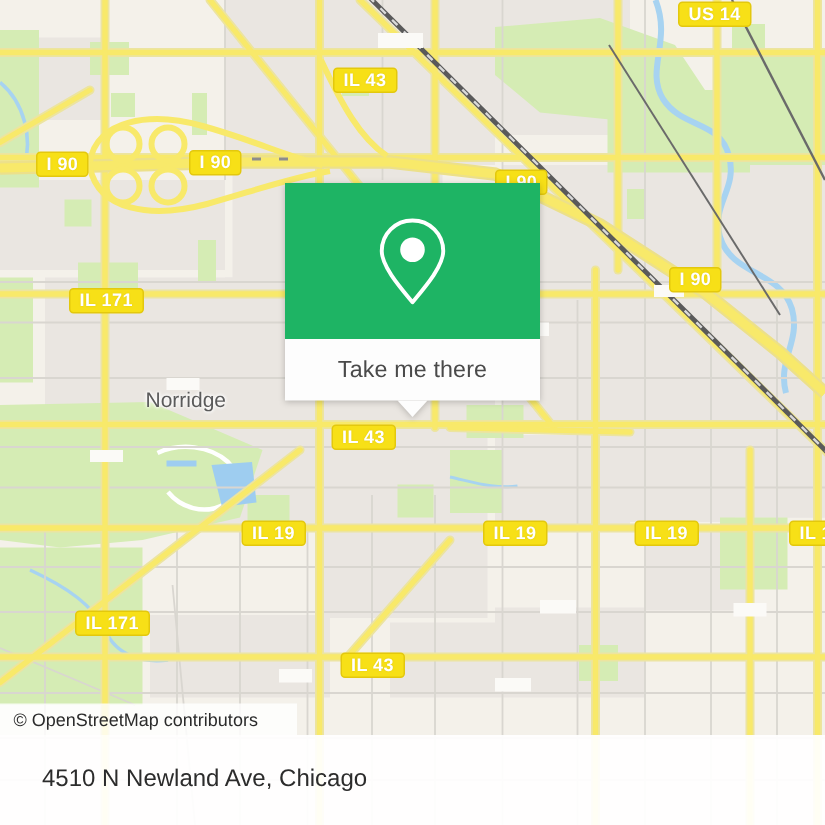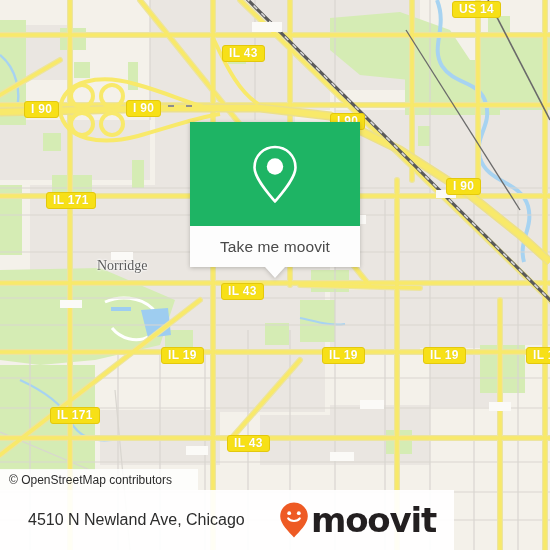--- a/index.html
+++ b/index.html
@@ -28,21 +28,21 @@
     padding:2px 6px 2px 6px;
     line-height:11px;
     white-space:nowrap;
     text-shadow:0 0 1px rgba(160,140,0,.35);
     box-sizing:border-box;
   }
   .placelbl{
     position:absolute;
     color:#5b5b5b;
     font-size:14px;
-    font-family:Liberation Serif, serif;
+    font-family:Liberation Sans, sans-serif;
     white-space:nowrap;
     text-shadow:0 0 3px #fff,0 0 3px #fff,0 0 2px #fff;
   }
 
   
   #callout{
     position:absolute;left:190px;top:122px;width:170px;
     filter:drop-shadow(0 1px 2px rgba(0,0,0,.22));
   }
   #callout-green{
@@ -70,21 +70,21 @@
     position:absolute;left:0;top:469px;height:21px;
     background:rgba(255,255,255,.82);
     display:flex;align-items:center;
     padding:0 26px 0 9px;
     box-sizing:border-box;
   }
   #attrib-text{font-size:12px;color:#2b2b2b;font-family:"Liberation Sans", sans-serif;white-space:nowrap;}
 
   
   #footer{
-    position:absolute;left:0;top:490px;width:454px;height:60px;
+    position:absolute;left:0;top:490px;width:550px;height:60px;
     background:rgba(255,255,255,.93);
     display:flex;align-items:center;justify-content:space-between;
     padding:0 18px 0 28px;box-sizing:border-box;
   }
   #address{font-size:16px;color:#2c2c2c;font-family:"Liberation Sans", sans-serif;white-space:nowrap;}
   #brand{display:flex;align-items:center;gap:2px;}
   #brand-word{
     font-size:34px;color:#231f20;font-family:"DejaVu Sans", sans-serif;
     font-weight:bold;letter-spacing:-1.2px;line-height:34px;
   }
@@ -296,35 +296,26 @@
   </div>
 
   <div id="callout">
     <div id="callout-green">
       <svg width="52" height="62" viewBox="0 0 52 62">
         <path d="M26 4 C14.5 4 5.5 13 5.5 24.4 C5.5 35 19 50 26 58.5 C33 50 46.5 35 46.5 24.4 C46.5 13 37.5 4 26 4 Z" fill="none" stroke="#ffffff" stroke-width="2.6" stroke-linejoin="round"></path>
         <circle cx="26" cy="23.5" r="8.2" fill="#ffffff"></circle>
       </svg>
     </div>
     <div id="callout-white">
-      <span id="callout-label">Take me moovit</span>
+      <span id="callout-label">Take me there</span>
     </div>
     <div id="callout-tail"></div>
   </div>
 
   <div id="attrib">
     <span id="attrib-text">© OpenStreetMap contributors</span>
   </div>
 
   <div id="footer">
     <span id="address">4510 N Newland Ave, Chicago</span>
-    <div id="brand">
-      <svg width="30" height="38" viewBox="0 0 30 38">
-        <path d="M15 1.5 C7.3 1.5 1.2 7.6 1.2 15.3 C1.2 23 10 31 15 36.5 C20 31 28.8 23 28.8 15.3 C28.8 7.6 22.7 1.5 15 1.5 Z" fill="#ee5a24"></path>
-        <circle cx="10.2" cy="12.2" r="1.9" fill="#ffffff"></circle>
-        <circle cx="19.8" cy="12.2" r="1.9" fill="#ffffff"></circle>
-        <path d="M9.2 17.4 C11.4 20.8 18.6 20.8 20.8 17.4" stroke="#ffffff" stroke-width="2.1" fill="none" stroke-linecap="round"></path>
-      </svg>
-      <span id="brand-word">moovit</span>
-    </div>
   </div>
 
 </div>
 
 </body></html>

